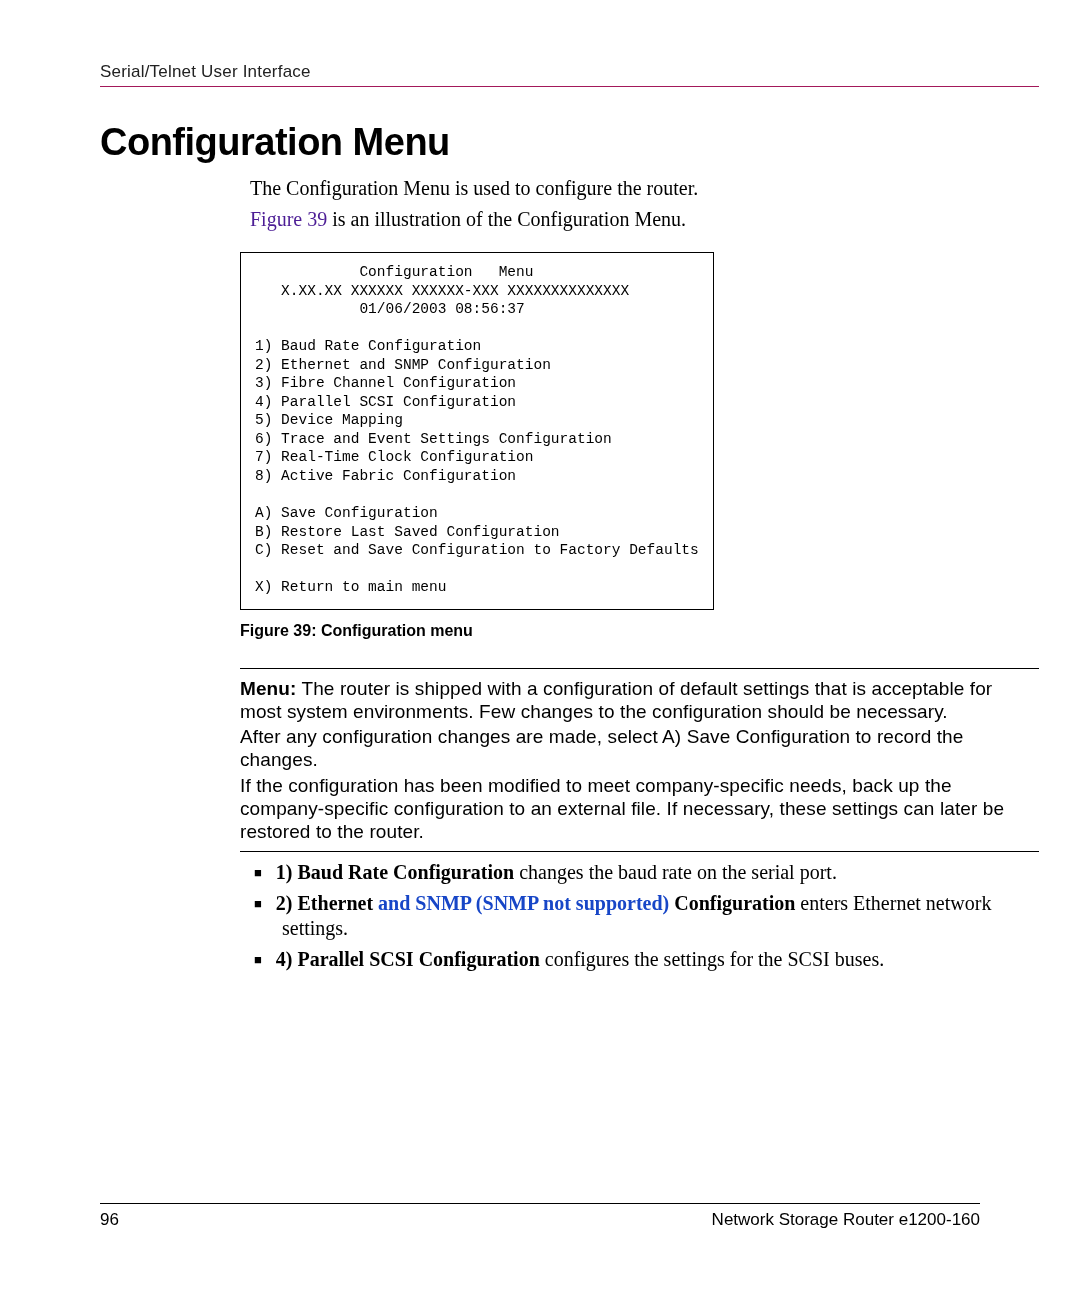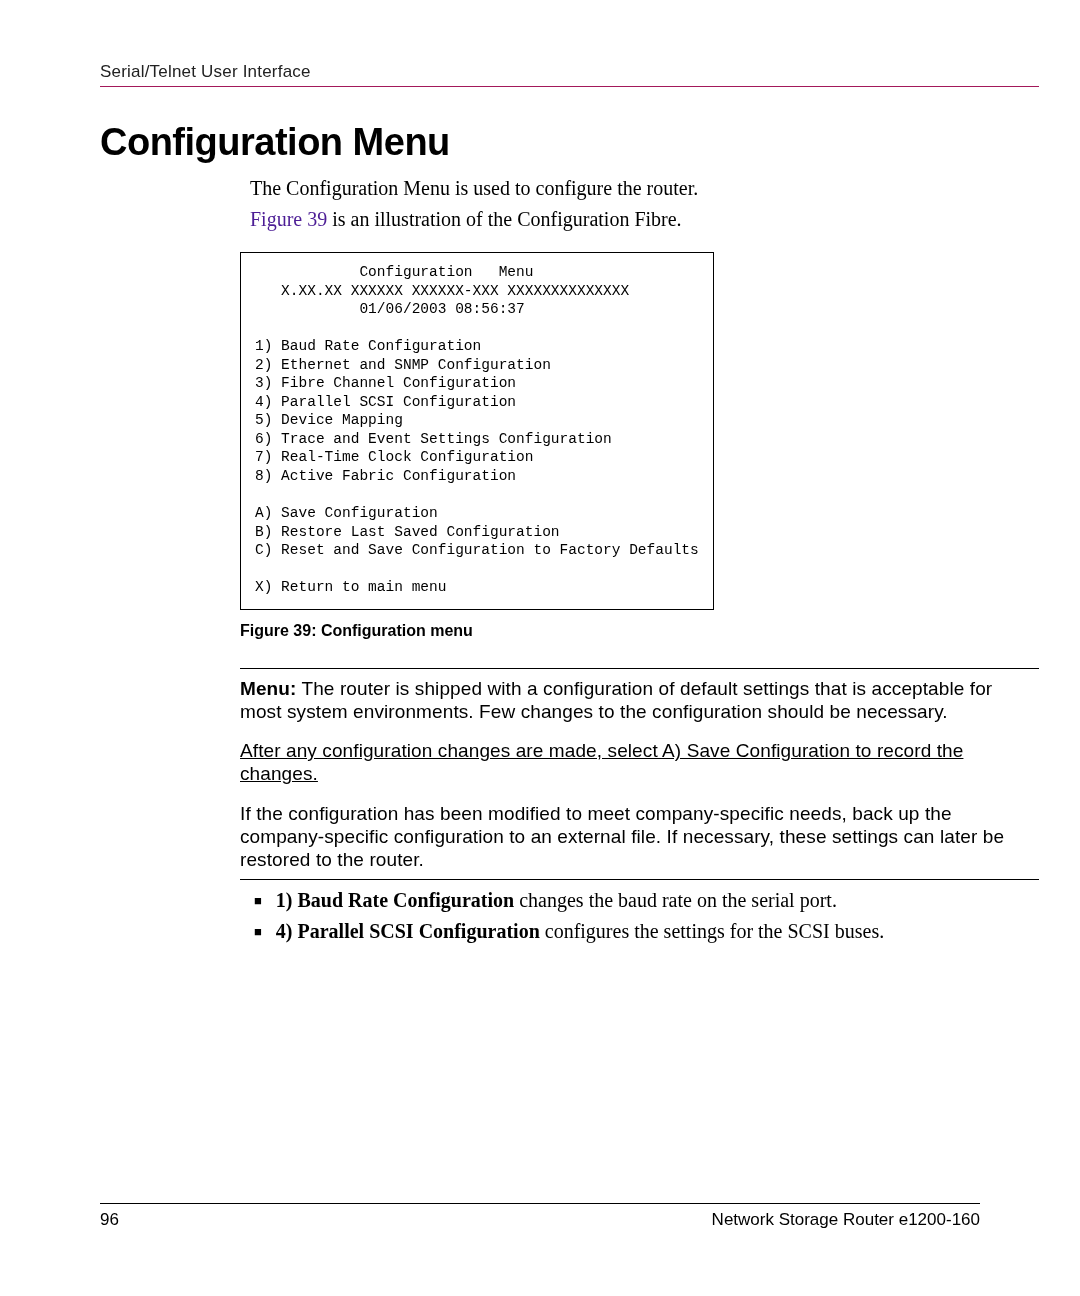--- a/index.html
+++ b/index.html
@@ -136,21 +136,21 @@
 
 <div class="page">
   <div class="running-head">Serial/Telnet User Interface</div>
   <hr class="top-rule">
 
   <h1 class="section-title">Configuration Menu</h1>
 
   <div class="body-col">
     <p class="serif">The Configuration Menu is used to configure the router.</p>
     <p class="serif">
-      <span class="figure-link">Figure 39</span><span> is an illustration of the Configuration Fibre.</span>
+      <span class="figure-link">Figure 39</span><span> is an illustration of the Configuration Menu.</span>
     </p>
 
     <div class="menu-box" id="menu-box">            Configuration   Menu
    X.XX.XX XXXXXX XXXXXX-XXX XXXXXXXXXXXXXX
             01/06/2003 08:56:37
 
 1) Baud Rate Configuration
 2) Ethernet and SNMP Configuration
 3) Fibre Channel Configuration
 4) Parallel SCSI Configuration
@@ -163,28 +163,29 @@
 B) Restore Last Saved Configuration
 C) Reset and Save Configuration to Factory Defaults
 
 X) Return to main menu</div>
 
     <div class="figure-caption">Figure 39:  Configuration menu</div>
 
     <hr class="note-rule">
     <div class="note-block">
       <div><span class="label">Menu:</span>  <span>The router is shipped with a configuration of default settings that is acceptable for most system environments. Few changes to the configuration should be necessary.</span></div>
-      <div style="margin-top:16px;text-decoration:underline;">After any configuration changes are made, select A) Save Configuration to record the changes.</div>
-      <div style="margin-top:16px;">If the configuration has been modified to meet company-specific needs, back up the company-specific configuration to an external file. If necessary, these settings can later be restored to the router.</div>
+      <div style="margin-top:2px;">After any configuration changes are made, select A) Save Configuration to record the changes.</div>
+      <div style="margin-top:2px;">If the configuration has been modified to meet company-specific needs, back up the company-specific configuration to an external file. If necessary, these settings can later be restored to the router.</div>
     </div>
     <hr class="note-rule">
 
 
     <ul class="options" id="options-list">
         <li><span class="b">1) Baud Rate Configuration</span><span> changes the baud rate on the serial port.</span></li>
+        <li><span class="b">2) Ethernet </span><span class="b blue">and SNMP (SNMP not supported) </span><span class="b">Configuration</span><span> enters Ethernet network settings.</span></li>
         <li><span class="b">4) Parallel SCSI Configuration</span><span> configures the settings for the SCSI buses.</span></li>
       </ul>
   </div>
 
   <div class="footer">
     <hr class="rule">
     <div class="footer-row">
       <span>96</span>
       <span>Network Storage Router e1200-160</span>
     </div>

